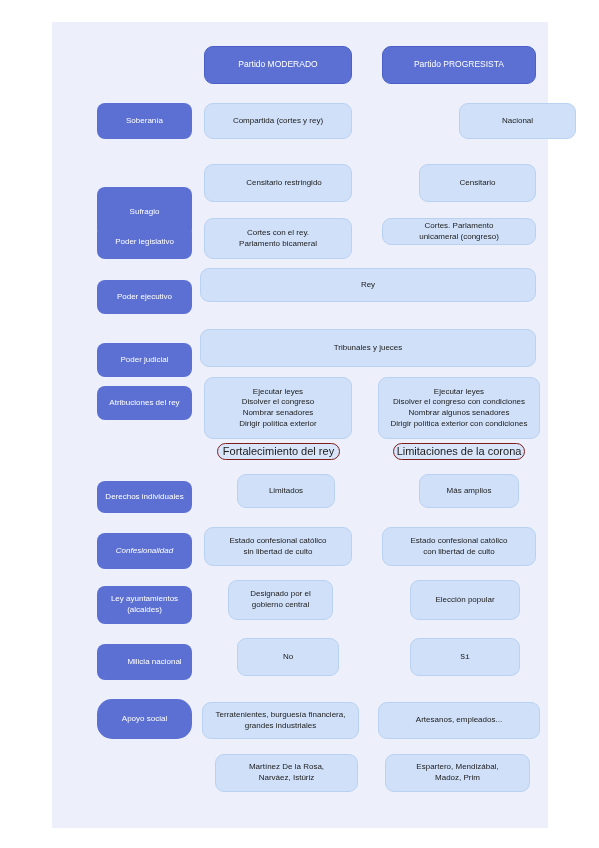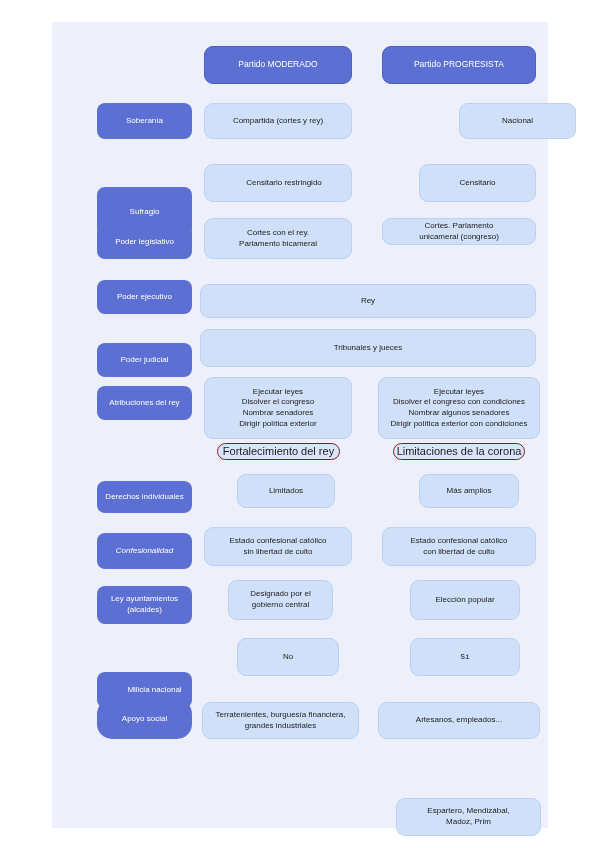--- a/index.html
+++ b/index.html
@@ -92,21 +92,21 @@
   <div class="box content-box col-mod multi" style="top:142px;height:38px;padding-left:12px;">Censitario restringido</div>
   <div class="box content-box" style="top:142px;height:38px;left:367px;width:117px;">Censitario</div>
 
   <div class="box label-box" style="top:203px;height:34px;">Poder legislativo</div>
   <div class="box content-box col-mod multi" style="top:196px;height:41px;">Cortes con el rey.
 Parlamento bicameral</div>
   <div class="box content-box col-pro multi" style="top:196px;height:27px;">Cortes. Parlamento
 unicameral (congreso)</div>
 
   <div class="box label-box" style="top:258px;height:34px;">Poder ejecutivo</div>
-  <div class="box content-box wide-box" style="top:262px;height:34px;">Rey</div>
+  <div class="box content-box wide-box" style="top:246px;height:34px;">Rey</div>
 
   <div class="box label-box" style="top:321px;height:34px;">Poder judicial</div>
   <div class="box content-box wide-box" style="top:307px;height:38px;">Tribunales y jueces</div>
 
   <div class="box label-box" style="top:364px;height:34px;">Atribuciones del rey</div>
   <div class="box content-box col-mod multi" style="top:355px;height:62px;">Ejecutar leyes
 Disolver el congreso
 Nombrar senadores
 Dirigir política exterior</div>
   <div class="box pill" style="top:421px;height:17px;left:165px;width:123px;">Fortalecimiento del rey</div>
@@ -125,25 +125,27 @@
 sin libertad de culto</div>
   <div class="box content-box col-pro multi" style="top:505px;height:39px;">Estado confesional católico
 con libertad de culto</div>
 
   <div class="box label-box multi" style="top:564px;height:38px;">Ley ayuntamientos
 (alcaldes)</div>
   <div class="box content-box multi" style="top:558px;height:40px;left:176px;width:105px;">Designado por el
 gobierno central</div>
   <div class="box content-box" style="top:558px;height:40px;left:358px;width:110px;">Elección popular</div>
 
-  <div class="box label-box" style="top:650px;height:36px;padding-left:20px;">Milicia nacional</div>
+  <div class="box label-box" style="top:622px;height:36px;padding-left:20px;">Milicia nacional</div>
   <div class="box content-box" style="top:616px;height:38px;left:185px;width:102px;">No</div>
   <div class="box content-box" style="top:616px;height:38px;left:358px;width:110px;font-family:Liberation Mono, monospace;">Sí</div>
 
   <div class="box label-box" style="top:677px;height:40px;border-radius:15px;">Apoyo social</div>
   <div class="box content-box multi" style="top:680px;height:37px;left:150px;width:157px;">Terratenientes, burguesía financiera,
 grandes industriales</div>
   <div class="box content-box multi" style="top:680px;height:37px;left:326px;width:162px;">Artesanos, empleados...</div>
 
-  <div class="box content-box multi" style="top:732px;height:38px;left:344px;width:145px;margin-top:44px;">Espartero, Mendizábal,
+  <div class="box content-box multi" style="top:732px;height:38px;left:163px;width:143px;">Martínez De la Rosa,
+Narváez, Istúriz</div>
+  <div class="box content-box multi" style="top:732px;height:38px;left:333px;width:145px;">Espartero, Mendizábal,
 Madoz, Prim</div>
 
 </div>
 
 </body></html>

